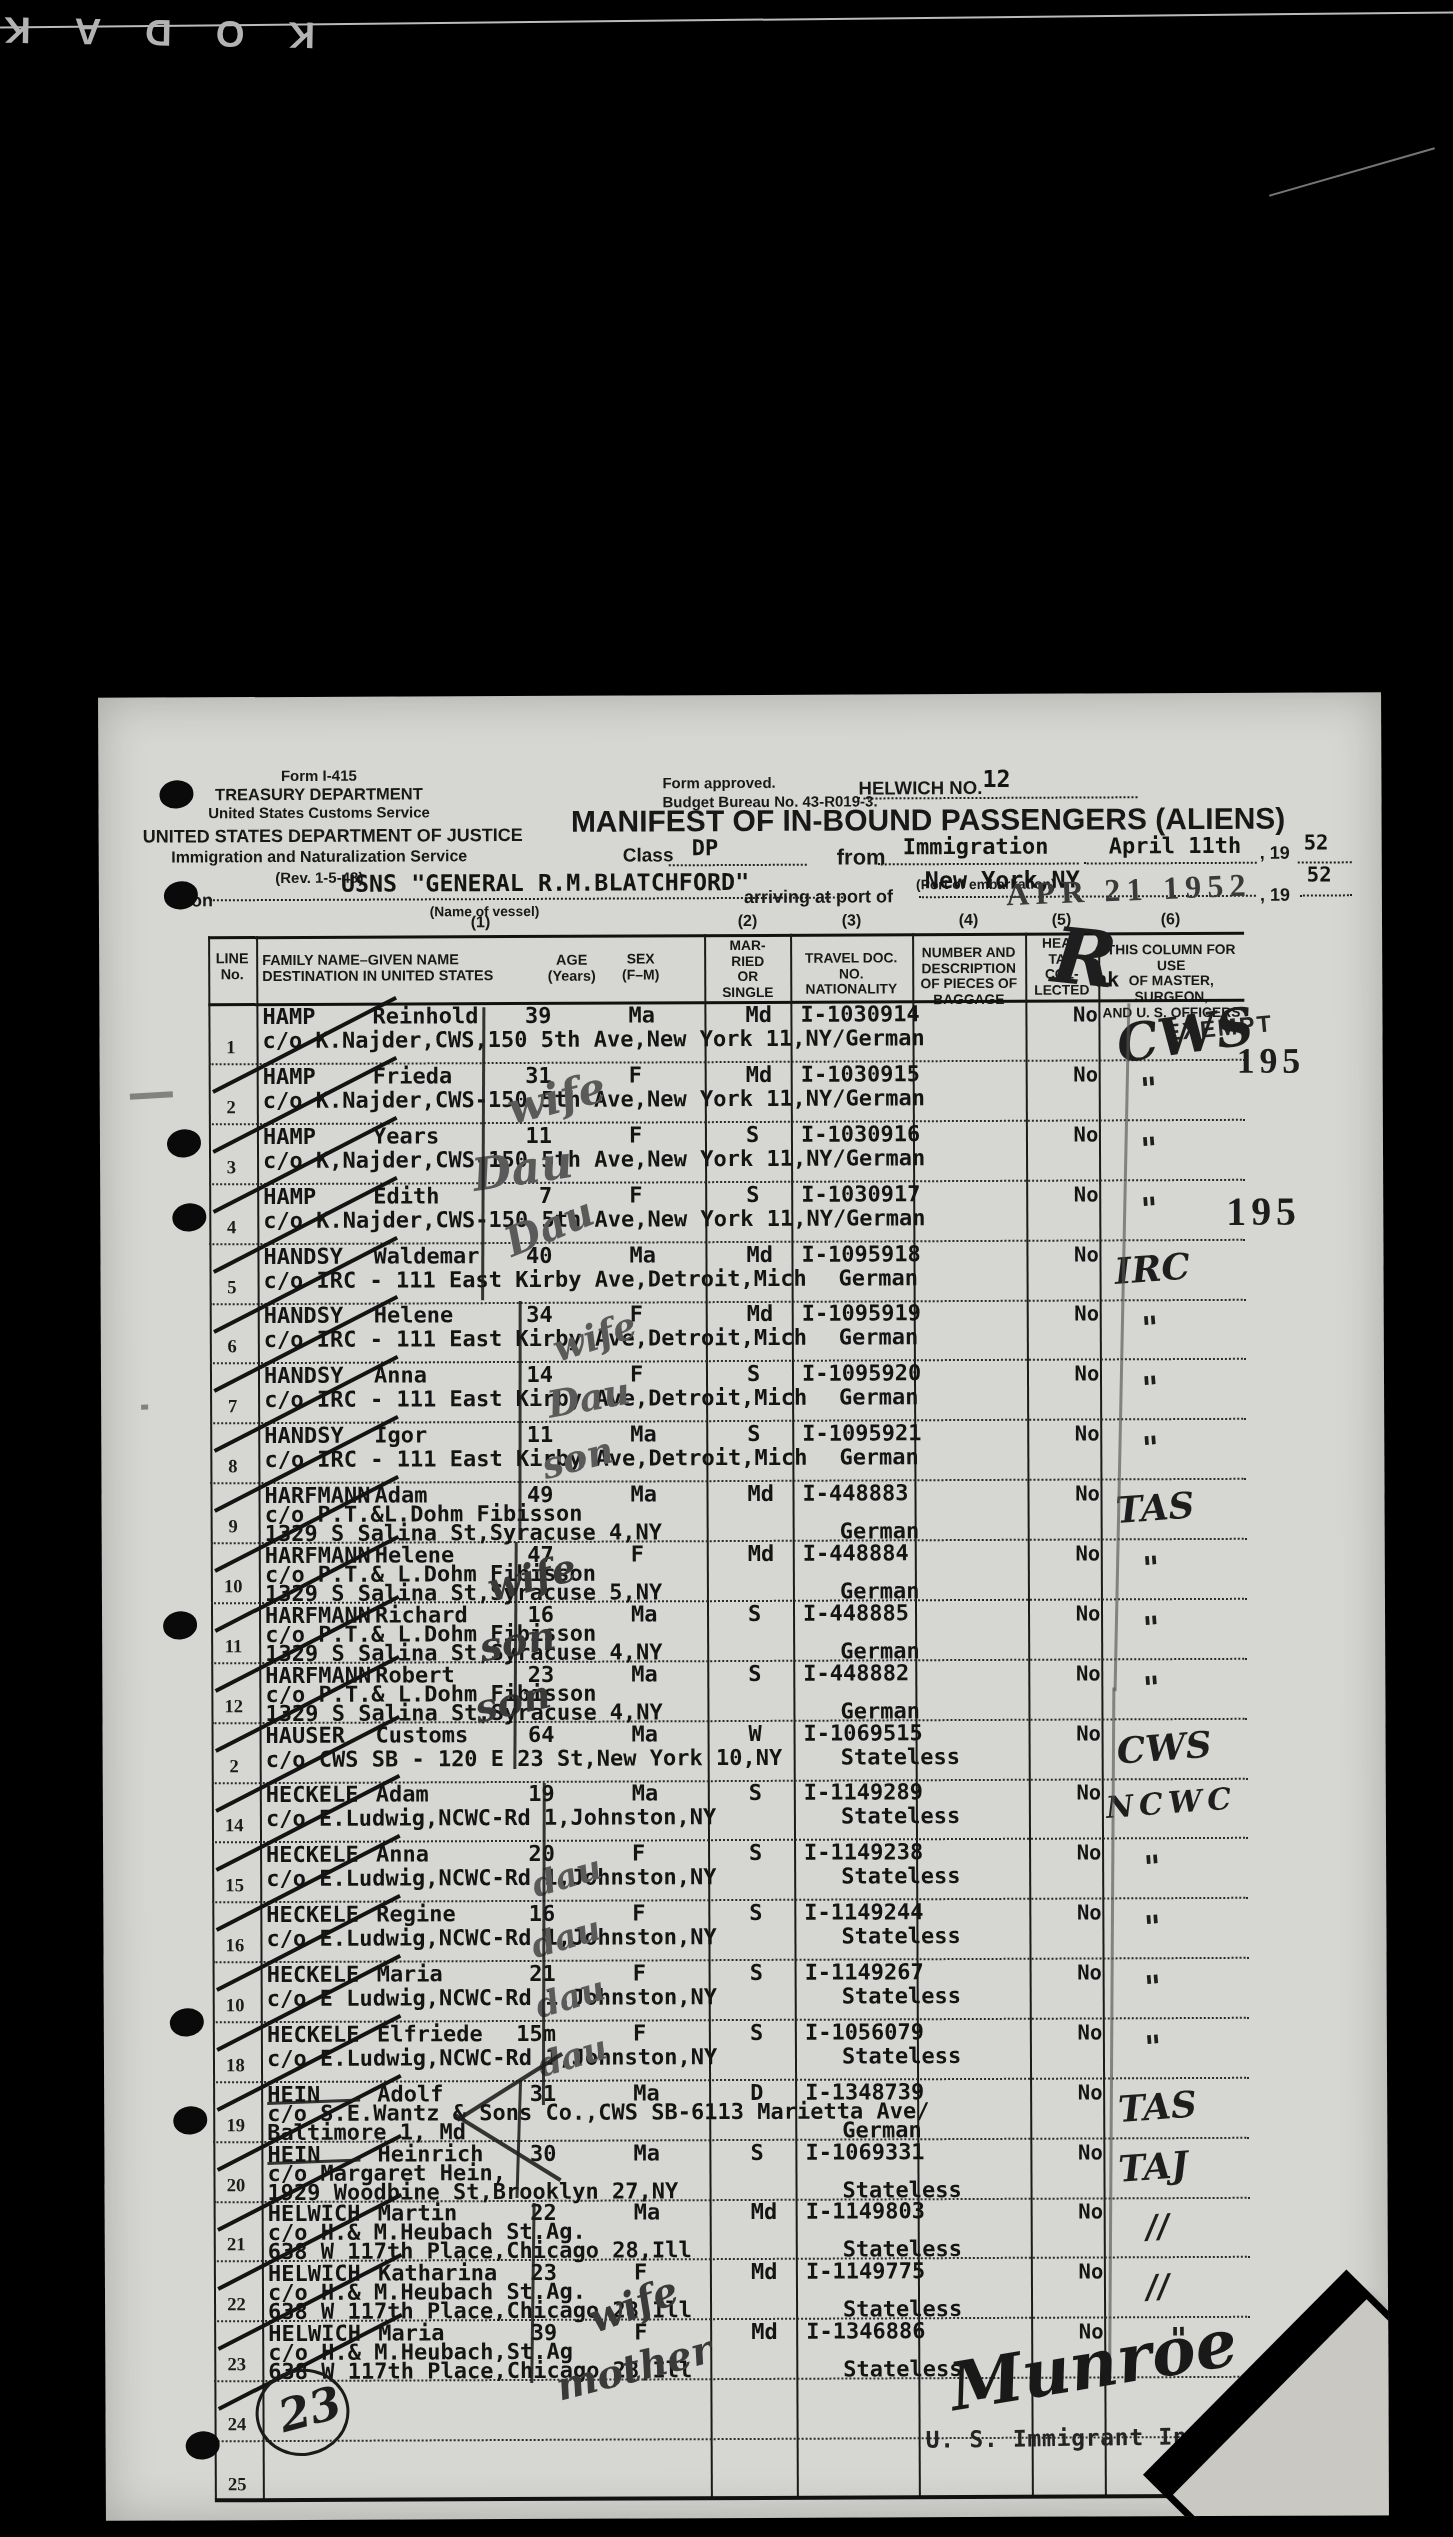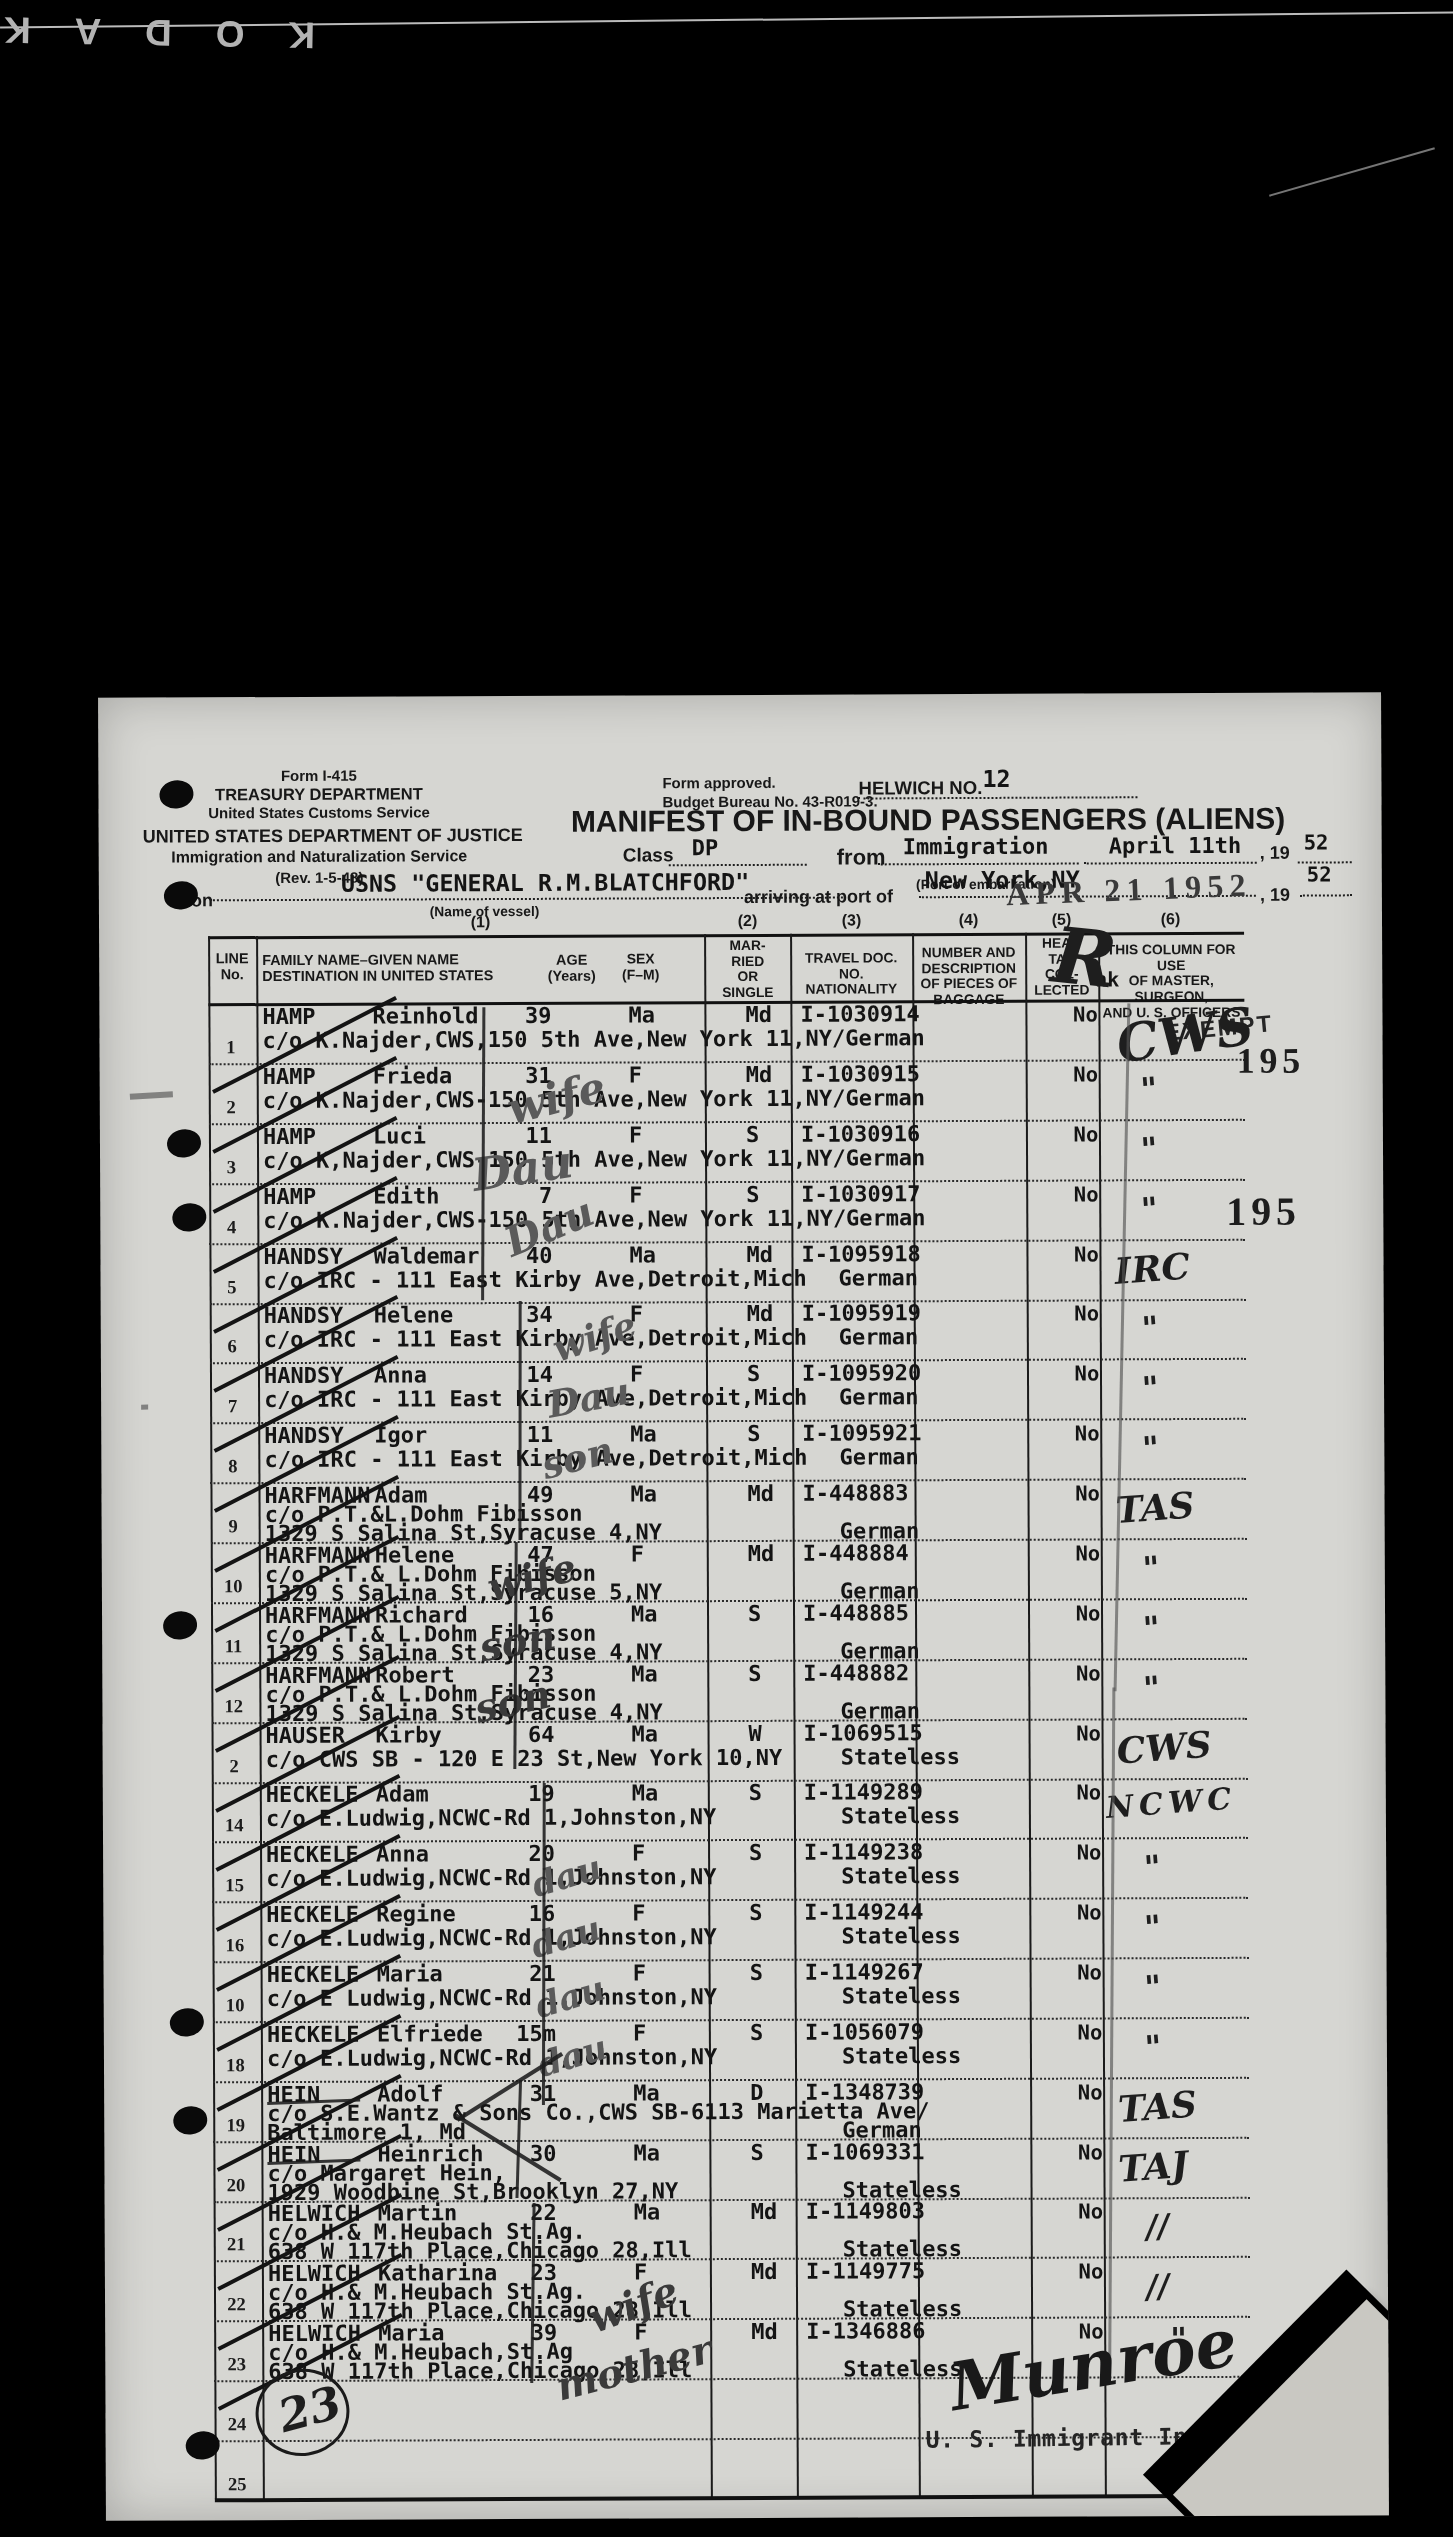--- a/index.html
+++ b/index.html
@@ -170,21 +170,21 @@
     <span class="t32 f-l2" style="top: 25px;">c/o K.Najder,CWS-150 5th Ave,New York 11,NY/German</span>
     <span class="t32 f-l2 l3" style="top: 39px;"></span>
     <span class="t32 f-nat" style="top: 25px;"></span>
     <span class="t32 f-no" style="top:2.8px;font-size:20.6px">No</span>
   <span class="an hand ink" style="left: 932px; top: 11px; font-size: 32px; transform: rotate(-4deg);">"</span>
         <span style="left: -6.9px; top: 40px; width: 206px; height: 4.1px; background: rgb(20, 20, 20); transform: rotate(-27deg); position: absolute;"></span>
       </div>
       <div class="row" style="top: 426px;">
     <span class="lno">3</span>
     <span class="t32 f-family" style="top:1.4px">HAMP</span>
-    <span class="t32 f-given" style="top:1.4px">Luci</span>
+    <span class="t32 f-given" style="top:1.4px">Years</span>
     <span class="t32 f-age" style="top:1.4px">11</span>
     <span class="t32 f-sex" style="top:1.4px">F</span>
     <span class="t32 f-marr" style="top:1.4px">S</span>
     <span class="t32 f-doc" style="top:1.4px">I-1030916</span>
     <span class="t32 f-l2" style="top: 25px;">c/o K,Najder,CWS-150 5th Ave,New York 11,NY/German</span>
     <span class="t32 f-l2 l3" style="top: 39px;"></span>
     <span class="t32 f-nat" style="top: 25px;"></span>
     <span class="t32 f-no" style="top:2.8px;font-size:20.6px">No</span>
   <span class="an hand ink" style="left: 932px; top: 11px; font-size: 32px; transform: rotate(-4deg);">"</span>
         <span style="left: -6.9px; top: 40px; width: 206px; height: 4.1px; background: rgb(20, 20, 20); transform: rotate(-27deg); position: absolute;"></span>
@@ -320,21 +320,21 @@
     <span class="t32 f-l2" style="top: 20px;">c/o P.T.&amp; L.Dohm Fibisson</span>
     <span class="t32 f-l2 l3" style="top: 39px;">1329 S Salina St,Syracuse 4,NY</span>
     <span class="t32 f-nat" style="top: 39px;">German</span>
     <span class="t32 f-no" style="top:2.8px;font-size:20.6px">No</span>
   <span class="an hand ink" style="left: 932px; top: 11px; font-size: 32px; transform: rotate(-4deg);">"</span>
         <span style="left: -6.9px; top: 40px; width: 206px; height: 4.1px; background: rgb(20, 20, 20); transform: rotate(-27deg); position: absolute;"></span>
       </div>
       <div class="row" style="top: 1025px;">
     <span class="lno">2</span>
     <span class="t32 f-family" style="top:1.4px">HAUSER</span>
-    <span class="t32 f-given" style="top:1.4px">Kirby</span>
+    <span class="t32 f-given" style="top:1.4px">Customs</span>
     <span class="t32 f-age" style="top:1.4px">64</span>
     <span class="t32 f-sex" style="top:1.4px">Ma</span>
     <span class="t32 f-marr" style="top:1.4px">W</span>
     <span class="t32 f-doc" style="top:1.4px">I-1069515</span>
     <span class="t32 f-l2" style="top: 25px;">c/o CWS SB - 120 E 23 St,New York 10,NY</span>
     <span class="t32 f-l2 l3" style="top: 39px;"></span>
     <span class="t32 f-nat" style="top: 25px;">Stateless</span>
     <span class="t32 f-no" style="top:2.8px;font-size:20.6px">No</span>
   <span class="an hand ink" style="left: 905px; top: 8.3px; font-size: 36px; transform: rotate(-4deg);">CWS</span>
         <span style="left: -6.9px; top: 40px; width: 206px; height: 4.1px; background: rgb(20, 20, 20); transform: rotate(-27deg); position: absolute;"></span>

